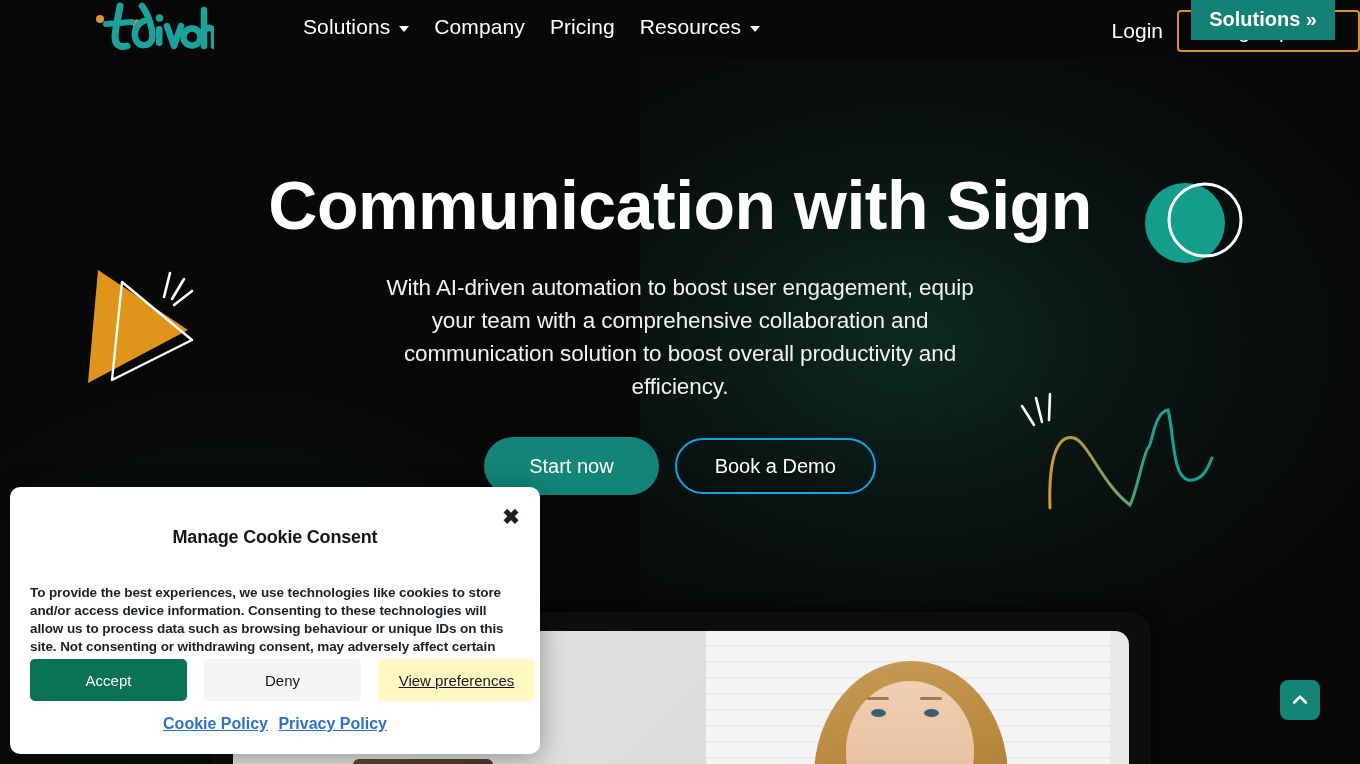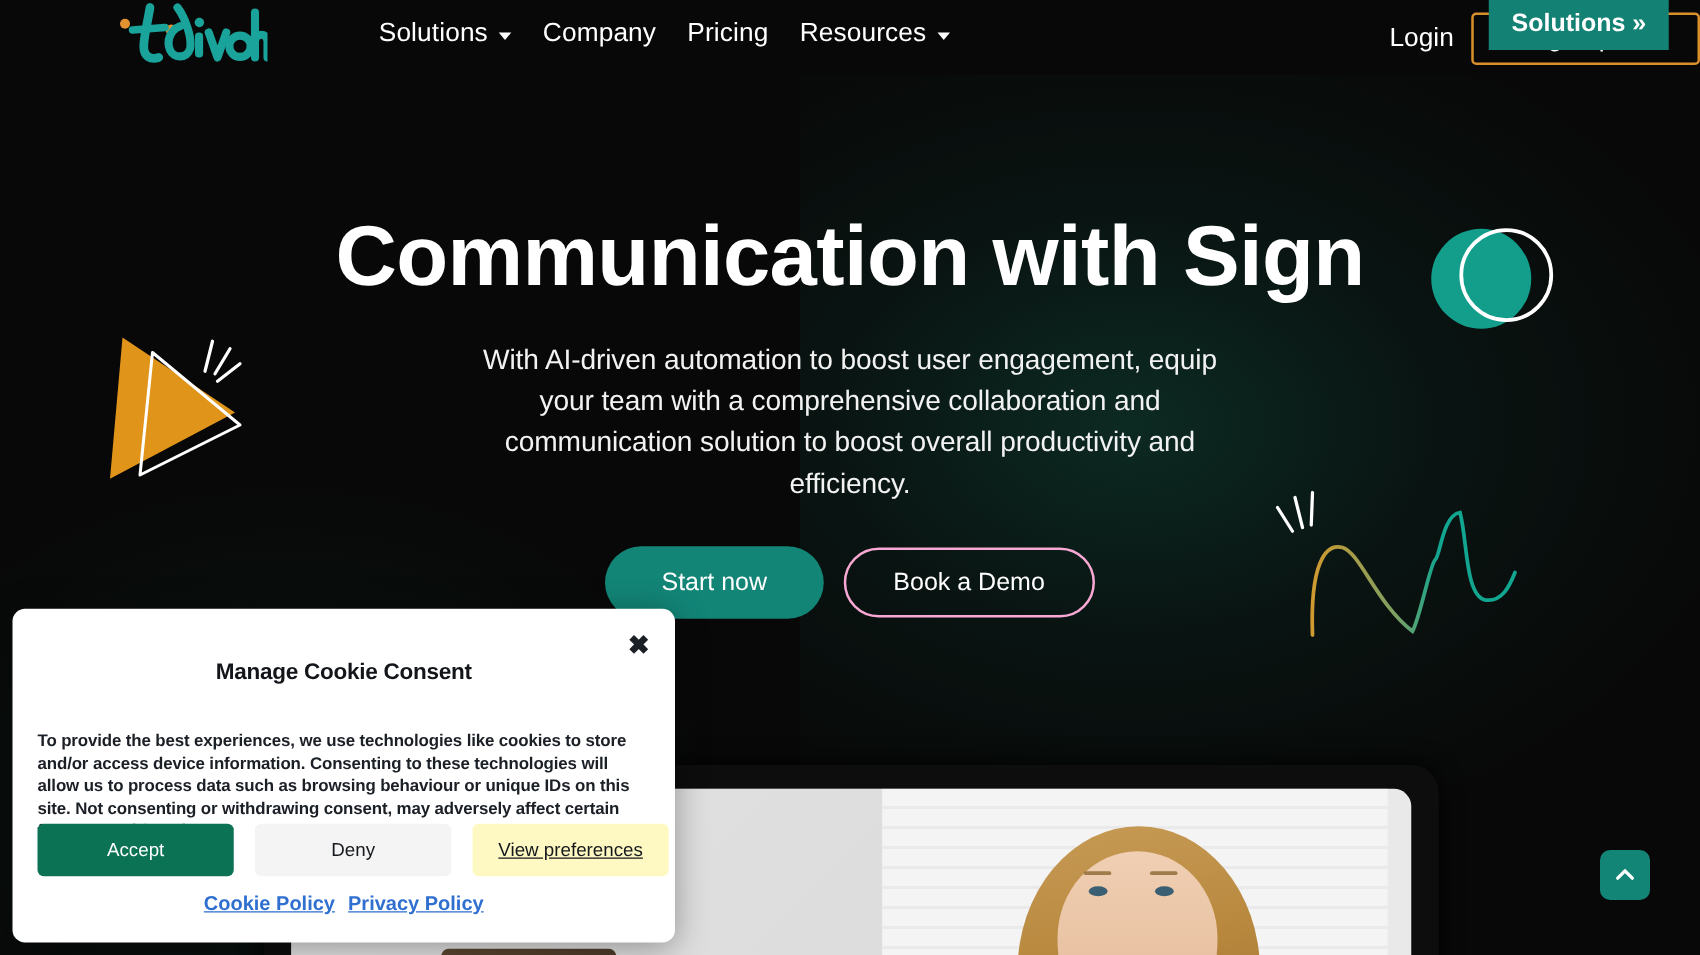--- a/index.html
+++ b/index.html
@@ -128,21 +128,21 @@
     border-radius:40px;
     font-size:20px;
     padding:0 45px;
     height:58px;
     cursor:pointer;
     font-family:"Liberation Sans", sans-serif;
   }
   .btn-demo {
     background:transparent;
     color:#ffffff;
-    border:2px solid #f9a8d4;
+    border:2px solid #0ea5e9;
     border-radius:40px;
     font-size:20px;
     padding:0 38px;
     height:56px;
     cursor:pointer;
     font-family:"Liberation Sans", sans-serif;
   }
 
   
   .deco { position:absolute; z-index:5; pointer-events:none; }

